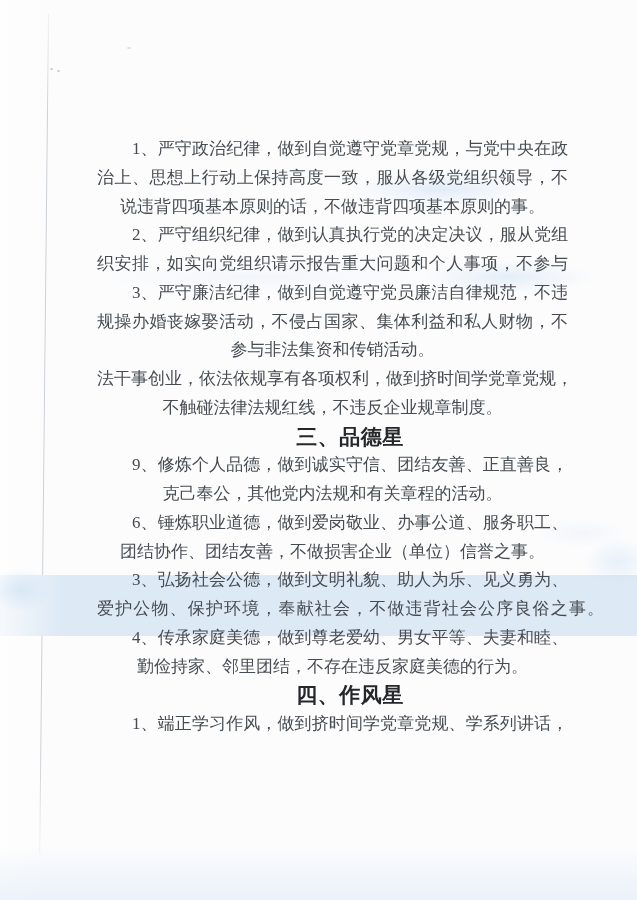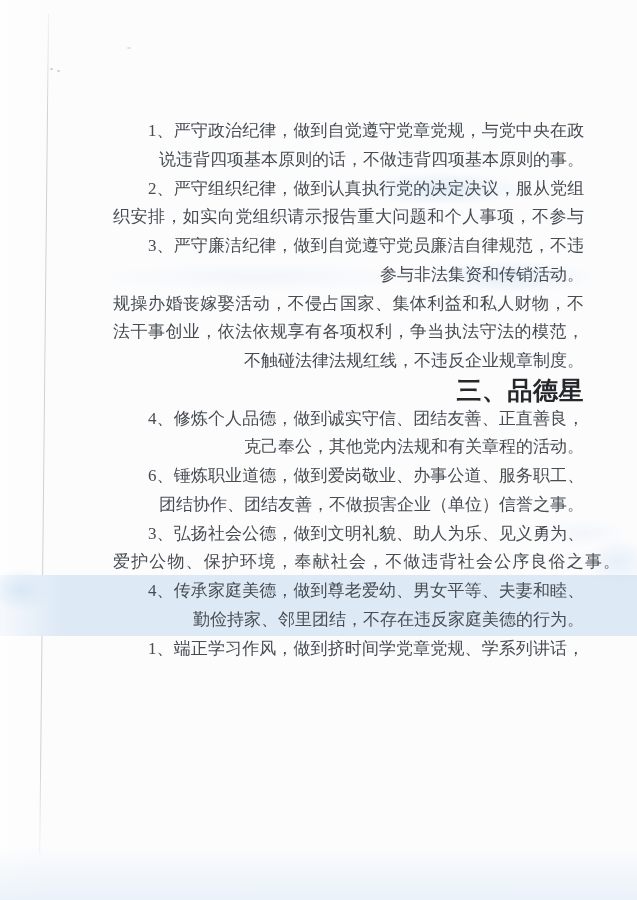--- a/index.html
+++ b/index.html
@@ -48,28 +48,28 @@
     background:linear-gradient(to bottom,rgba(216,231,245,0),rgba(216,231,245,.5));}
   
   .speck{position:absolute;background:var(--speck);opacity:.7;border-radius:50%;}
   .sp1{left:50px;top:68px;width:3px;height:2px;}
   .sp2{left:57px;top:70px;width:3px;height:2px;}
   .sp3{left:127px;top:47px;width:4px;height:2px;opacity:.45;}
   .sp4{left:384px;top:151px;width:4px;height:3px;opacity:.45;}
   .sp5{left:150px;top:210px;width:3px;height:2px;opacity:.5;}
   .sp6{left:160px;top:212px;width:3px;height:2px;opacity:.4;}
   
-  .textcol{position:absolute;left:97px;top:117px;width:471px;
-    font-size:17px;color:var(--body_text);margin-left:16px;}
-  .line{height:28.75px;line-height:28.75px;white-space:nowrap;text-align:right;overflow:visible;}
+  .textcol{position:absolute;left:97px;top:135px;width:471px;
+    font-size:17px;color:var(--body_text);}
+  .line{height:28.75px;line-height:28.75px;white-space:nowrap;text-align:center;overflow:visible;}
   .jf{text-align:justify;text-align-last:justify;}
   .ind{text-indent:35px;letter-spacing:-.2px;}
   .wide{letter-spacing:1.15px;}
   .heading{font-family:"Liberation Sans","DejaVu Sans",sans-serif;
-    font-weight:bold;font-size:25px;color:var(--heading_text);
+    font-weight:bold;font-size:21px;color:var(--heading_text);
     text-indent:35px;letter-spacing:.5px;}
 </style>
 </head>
 <body>
 
 <div class="page">
 
   <div class="edge-strip"></div>
   <div class="scratch"></div>
 
@@ -86,33 +86,35 @@
 
   <div class="speck sp1"></div>
   <div class="speck sp2"></div>
   <div class="speck sp3"></div>
   <div class="speck sp4"></div>
   <div class="speck sp5"></div>
   <div class="speck sp6"></div>
 
   <div class="textcol">
     <div class="line ind jf">1、严守政治纪律，做到自觉遵守党章党规，与党中央在政</div>
+    <div class="line jf">治上、思想上行动上保持高度一致，服从各级党组织领导，不</div>
     <div class="line">说违背四项基本原则的话，不做违背四项基本原则的事。</div>
     <div class="line ind jf">2、严守组织纪律，做到认真执行党的决定决议，服从党组</div>
     <div class="line jf">织安排，如实向党组织请示报告重大问题和个人事项，不参与</div>
     <div class="line ind jf">3、严守廉洁纪律，做到自觉遵守党员廉洁自律规范，不违</div>
+    <div class="line jf">规操办婚丧嫁娶活动，不侵占国家、集体利益和私人财物，不</div>
     <div class="line">参与非法集资和传销活动。</div>
-    <div class="line jf">规操办婚丧嫁娶活动，不侵占国家、集体利益和私人财物，不</div>
-    <div class="line jf">法干事创业，依法依规享有各项权利，争当执法守法的模范，</div>
+    <div class="line jf">法干事创业，依法依规享有各项权利，做到挤时间学党章党规，</div>
     <div class="line">不触碰法律法规红线，不违反企业规章制度。</div>
     <div class="line heading">三、品德星</div>
-    <div class="line ind jf">4、修炼个人品德，做到诚实守信、团结友善、正直善良，</div>
+    <div class="line ind jf">9、修炼个人品德，做到诚实守信、团结友善、正直善良，</div>
     <div class="line">克己奉公，其他党内法规和有关章程的活动。</div>
     <div class="line ind jf">6、锤炼职业道德，做到爱岗敬业、办事公道、服务职工、</div>
     <div class="line">团结协作、团结友善，不做损害企业（单位）信誉之事。</div>
     <div class="line ind jf">3、弘扬社会公德，做到文明礼貌、助人为乐、见义勇为、</div>
     <div class="line wide">爱护公物、保护环境，奉献社会，不做违背社会公序良俗之事。</div>
     <div class="line ind jf">4、传承家庭美德，做到尊老爱幼、男女平等、夫妻和睦、</div>
     <div class="line">勤俭持家、邻里团结，不存在违反家庭美德的行为。</div>
+    <div class="line heading">四、作风星</div>
     <div class="line ind jf">1、端正学习作风，做到挤时间学党章党规、学系列讲话，</div>
   </div>
 
 </div>
 
 </body></html>

